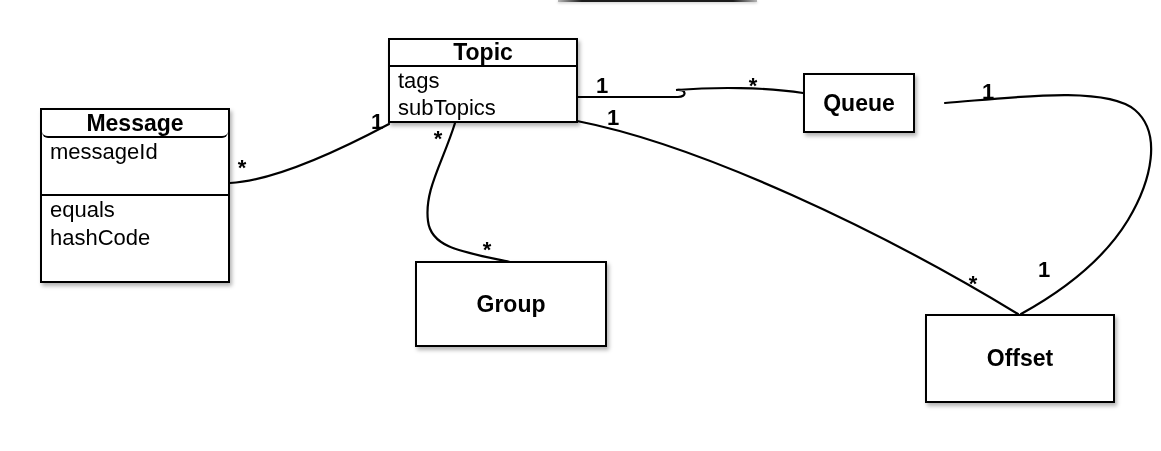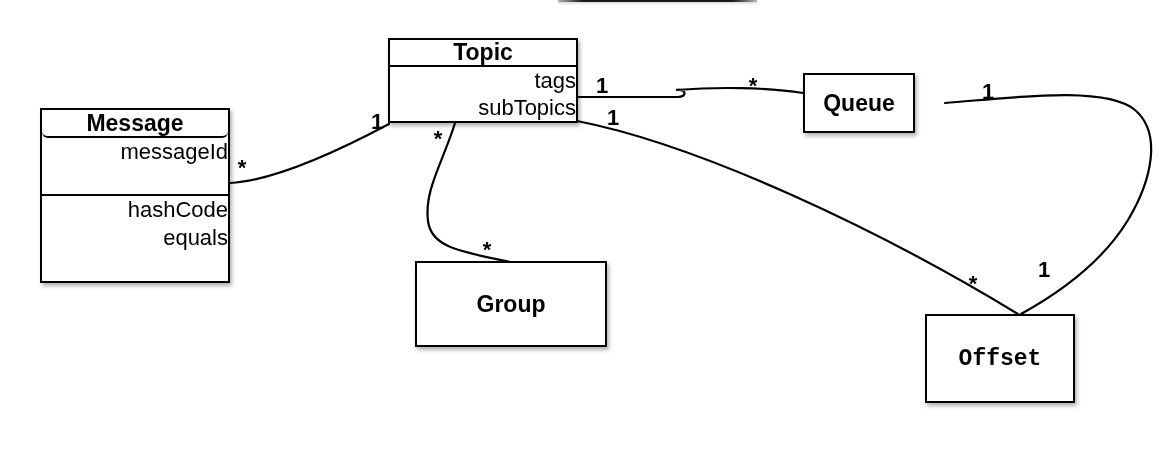--- a/index.html
+++ b/index.html
@@ -3,21 +3,20 @@
 <meta charset="utf-8">
 <style>
   html,body{margin:0;padding:0;background:#fff;}
   .canvas{
     position:relative;
     width:1161px;height:451px;
     background:var(--background,#ffffff);
     font-family:"Liberation Sans","DejaVu Sans",sans-serif;
     overflow:hidden;
     color:var(--text,#000000);
-    text-align:right;
   }
   svg.lines{position:absolute;left:0;top:0;}
   svg.lines path{fill:none;stroke:var(--line,#000000);stroke-width:2.2;stroke-linecap:round;}
   .cls{
     position:absolute;
     background:var(--box-fill,#ffffff);
     border:2px solid var(--box-border,#000000);
     box-sizing:border-box;
     box-shadow:2px 3px 4px rgba(0,0,0,0.30);
   }
@@ -26,21 +25,21 @@
     font-size:23px;
     display:flex;align-items:center;justify-content:center;
     border-bottom:2px solid var(--box-border,#000000);
   }
   .cls.single{display:flex;align-items:center;justify-content:center;}
   .cls.single .cls-title{border-bottom:none;height:auto;}
   .section{box-sizing:border-box;}
   .section.ops{border-top:2px solid var(--box-border,#000000);}
   .row{
     font-size:22px;line-height:27px;
-    padding-left:0;white-space:nowrap;
+    padding-left:8px;white-space:nowrap;
   }
   .cls-message .row{line-height:28px;}
   .mult{
     position:absolute;
     transform:translate(-50%,-50%);
     font-weight:bold;font-size:22px;line-height:1;
   }
   .cutoff{
     position:absolute;left:558px;top:0;width:199px;height:2px;
     background:linear-gradient(90deg,#b5b5b5,#1c1c1c 12%,#1c1c1c 88%,#b5b5b5);
@@ -69,34 +68,34 @@
       <div class="row">subTopics</div>
     </div>
   </div>
 
   <div class="cls cls-message" style="left:40px;top:108px;width:190px;height:175px;">
     <div class="cls-title" style="height:26px;border-radius:6px;">Message</div>
     <div class="section attrs" style="height:56px;border-bottom:0;">
       <div class="row">messageId</div>
     </div>
     <div class="section ops">
+      <div class="row">equals</div>
       <div class="row">hashCode</div>
-      <div class="row">equals</div>
     </div>
   </div>
 
   <div class="cls single" style="left:803px;top:73px;width:112px;height:60px;">
     <div class="cls-title">Queue</div>
   </div>
 
   <div class="cls single" style="left:415px;top:261px;width:192px;height:86px;">
     <div class="cls-title">Group</div>
   </div>
 
-  <div class="cls single" style="left:925px;top:314px;width:150px;height:89px;font-family:Liberation Mono, monospace;">
+  <div class="cls single" style="left:925px;top:314px;width:190px;height:89px;">
     <div class="cls-title">Offset</div>
   </div>
 
   <span class="mult" style="left:242px;top:168px;">*</span>
   <span class="mult" style="left:377px;top:122px;">1</span>
 
   <span class="mult" style="left:602px;top:86px;">1</span>
   <span class="mult" style="left:753px;top:86px;">*</span>
 
   <span class="mult" style="left:438px;top:139px;">*</span>

